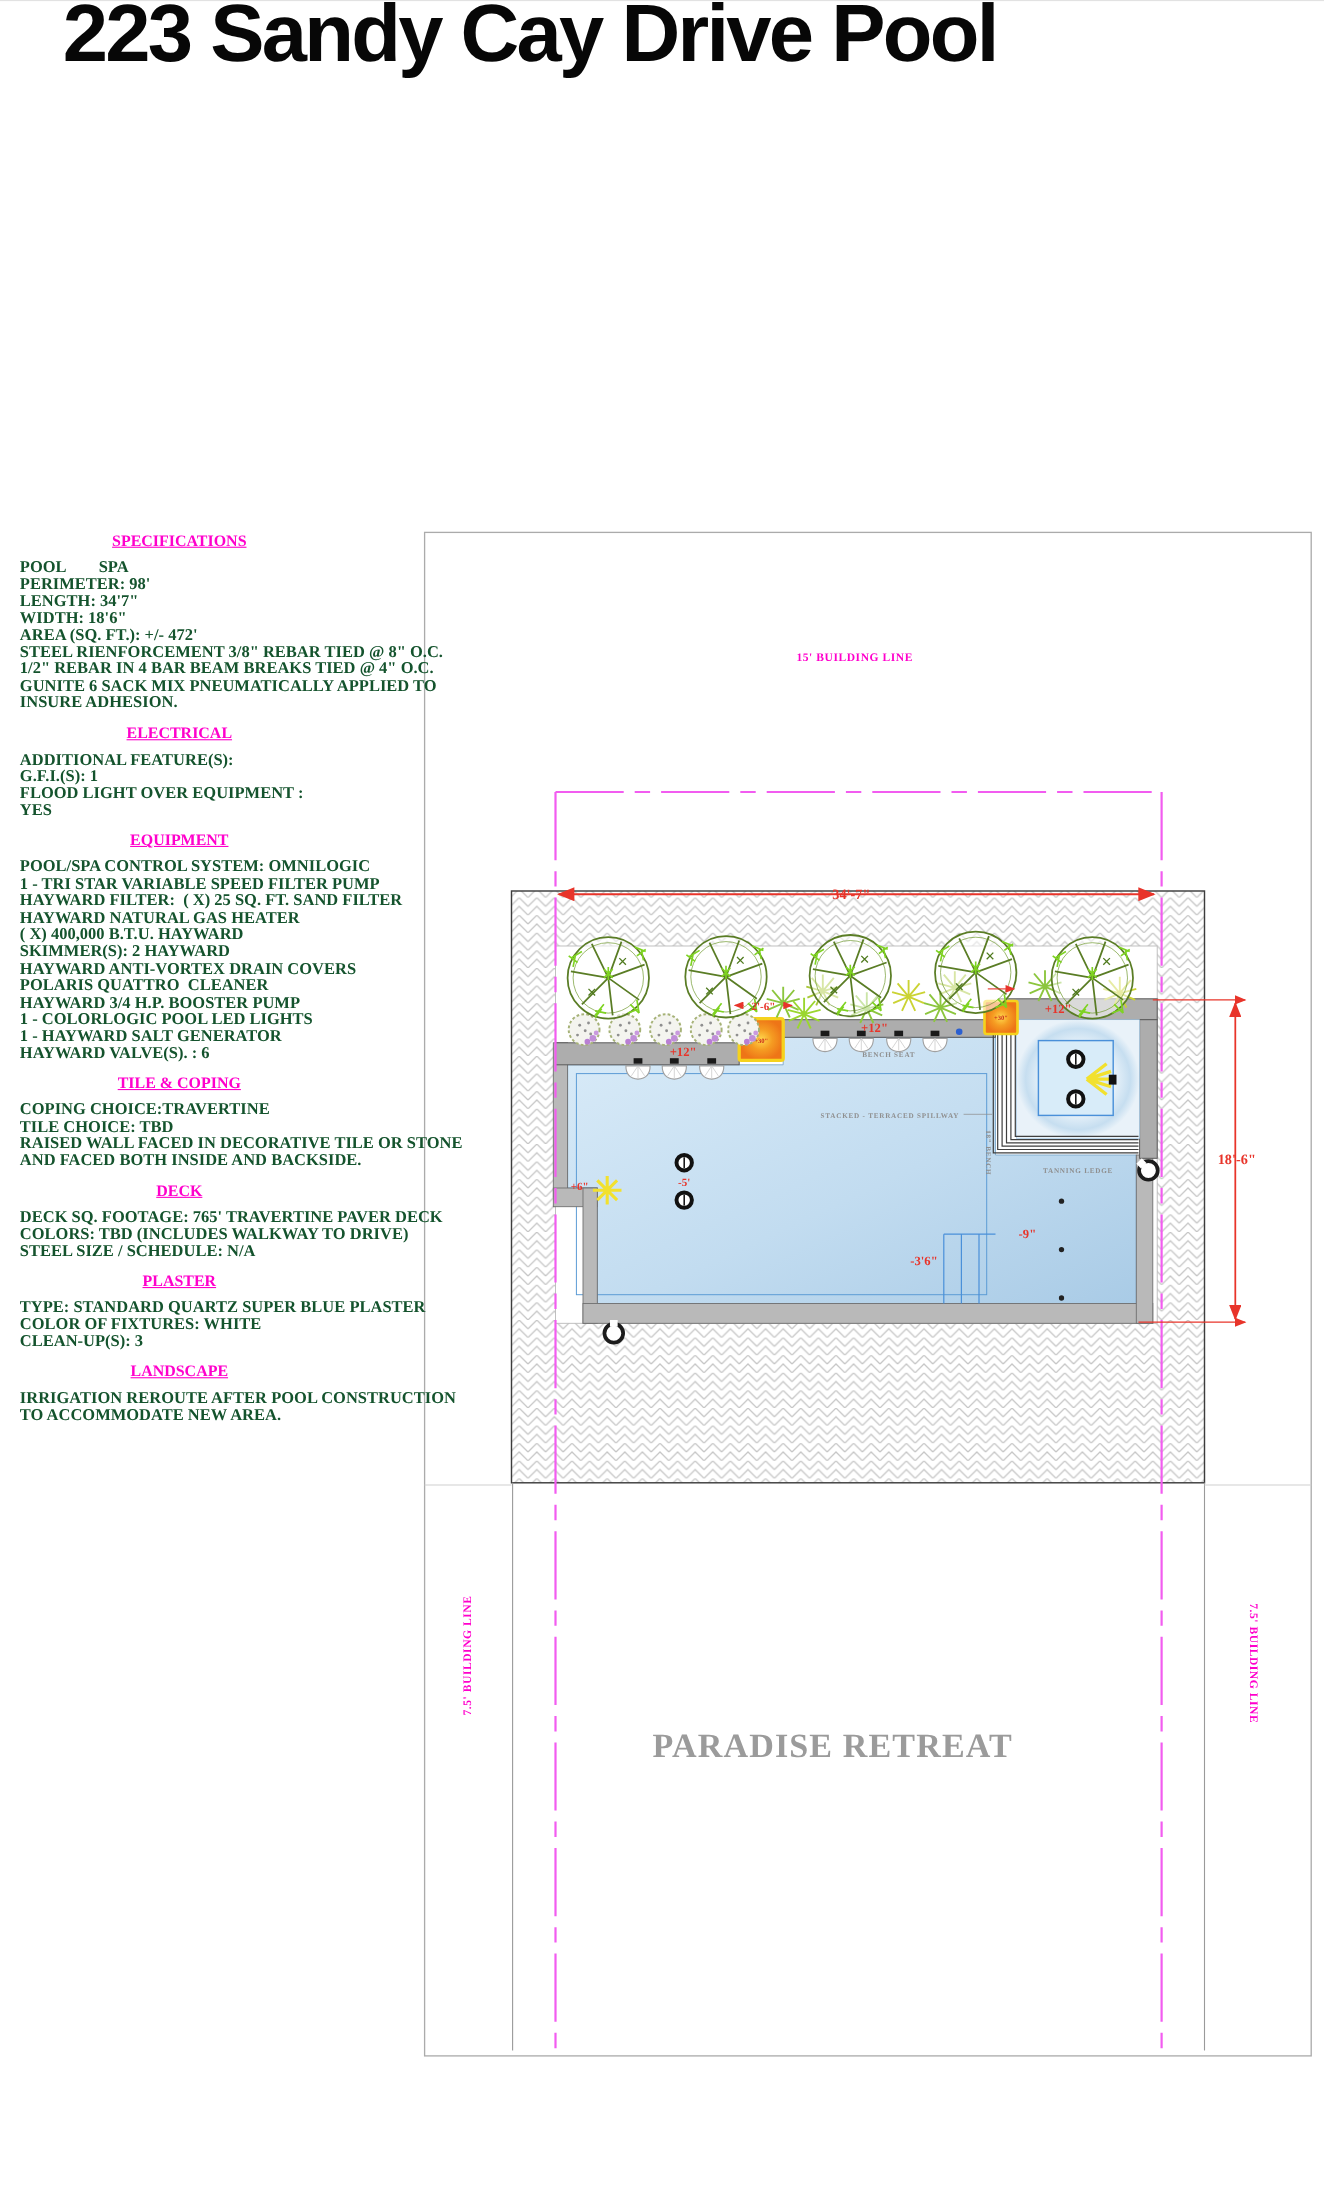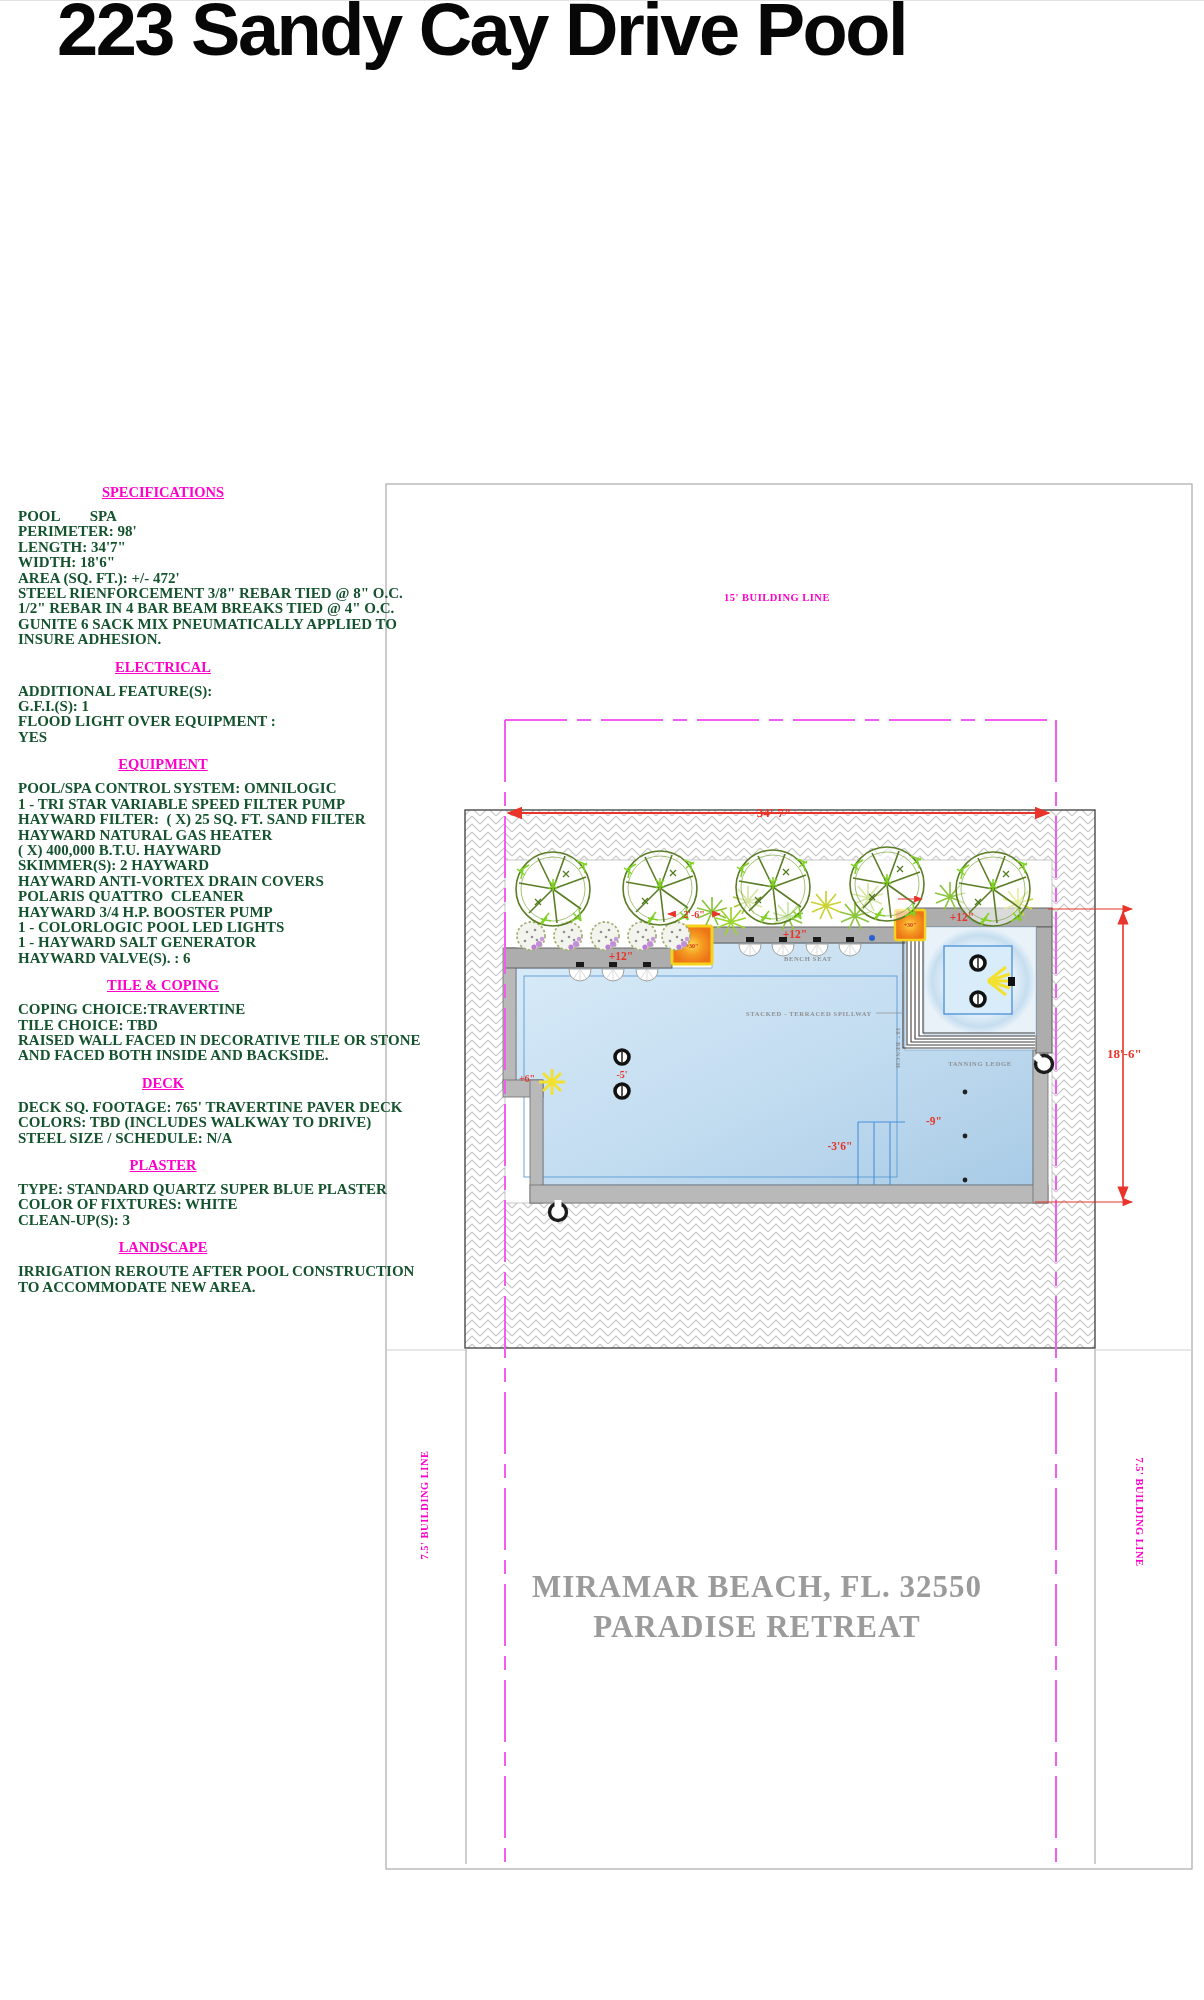--- a/index.html
+++ b/index.html
@@ -260,15 +260,14 @@
   <text x="808" y="961" text-anchor="middle" class="tiny">BENCH SEAT</text>
   <text x="872" y="1016" text-anchor="end" class="tiny">STACKED - TERRACED SPILLWAY</text>
   <line x1="876" y1="1013" x2="902" y2="1013" stroke="#8f8f8f" stroke-width="0.7"></line>
   <text x="980" y="1066" text-anchor="middle" class="tiny">TANNING LEDGE</text>
   <text x="896" y="1048" text-anchor="middle" class="tiny" transform="rotate(90 896 1048)">18" BENCH</text>
 </svg>
 
 <div class="specs"><div class="spec-h">SPECIFICATIONS</div><div class="spec-l">POOL        SPA</div><div class="spec-l">PERIMETER: 98'</div><div class="spec-l">LENGTH: 34'7"</div><div class="spec-l">WIDTH: 18'6"</div><div class="spec-l">AREA (SQ. FT.): +/- 472'</div><div class="spec-l">STEEL RIENFORCEMENT 3/8" REBAR TIED @ 8" O.C.</div><div class="spec-l">1/2" REBAR IN 4 BAR BEAM BREAKS TIED @ 4" O.C.</div><div class="spec-l">GUNITE 6 SACK MIX PNEUMATICALLY APPLIED TO</div><div class="spec-l">INSURE ADHESION.</div><div class="spec-h">ELECTRICAL</div><div class="spec-l">ADDITIONAL FEATURE(S):</div><div class="spec-l">G.F.I.(S): 1</div><div class="spec-l">FLOOD LIGHT OVER EQUIPMENT :</div><div class="spec-l">YES</div><div class="spec-h">EQUIPMENT</div><div class="spec-l">POOL/SPA CONTROL SYSTEM: OMNILOGIC</div><div class="spec-l">1 - TRI STAR VARIABLE SPEED FILTER PUMP</div><div class="spec-l">HAYWARD FILTER:  ( X) 25 SQ. FT. SAND FILTER</div><div class="spec-l">HAYWARD NATURAL GAS HEATER</div><div class="spec-l">( X) 400,000 B.T.U. HAYWARD</div><div class="spec-l">SKIMMER(S): 2 HAYWARD</div><div class="spec-l">HAYWARD ANTI-VORTEX DRAIN COVERS</div><div class="spec-l">POLARIS QUATTRO  CLEANER</div><div class="spec-l">HAYWARD 3/4 H.P. BOOSTER PUMP</div><div class="spec-l">1 - COLORLOGIC POOL LED LIGHTS</div><div class="spec-l">1 - HAYWARD SALT GENERATOR</div><div class="spec-l">HAYWARD VALVE(S). : 6</div><div class="spec-h">TILE &amp; COPING</div><div class="spec-l">COPING CHOICE:TRAVERTINE</div><div class="spec-l">TILE CHOICE: TBD</div><div class="spec-l">RAISED WALL FACED IN DECORATIVE TILE OR STONE</div><div class="spec-l">AND FACED BOTH INSIDE AND BACKSIDE.</div><div class="spec-h">DECK</div><div class="spec-l">DECK SQ. FOOTAGE: 765' TRAVERTINE PAVER DECK</div><div class="spec-l">COLORS: TBD (INCLUDES WALKWAY TO DRIVE)</div><div class="spec-l">STEEL SIZE / SCHEDULE: N/A</div><div class="spec-h">PLASTER</div><div class="spec-l">TYPE: STANDARD QUARTZ SUPER BLUE PLASTER</div><div class="spec-l">COLOR OF FIXTURES: WHITE</div><div class="spec-l">CLEAN-UP(S): 3</div><div class="spec-h">LANDSCAPE</div><div class="spec-l">IRRIGATION REROUTE AFTER POOL CONSTRUCTION</div><div class="spec-l">TO ACCOMMODATE NEW AREA.</div></div>
 
 <div class="addr">
-    <div class="addr-l">MIRAMAR BEACH, FL. 32550</div>
     <div class="addr-l">PARADISE RETREAT</div>
   </div>
 
 </body></html>

